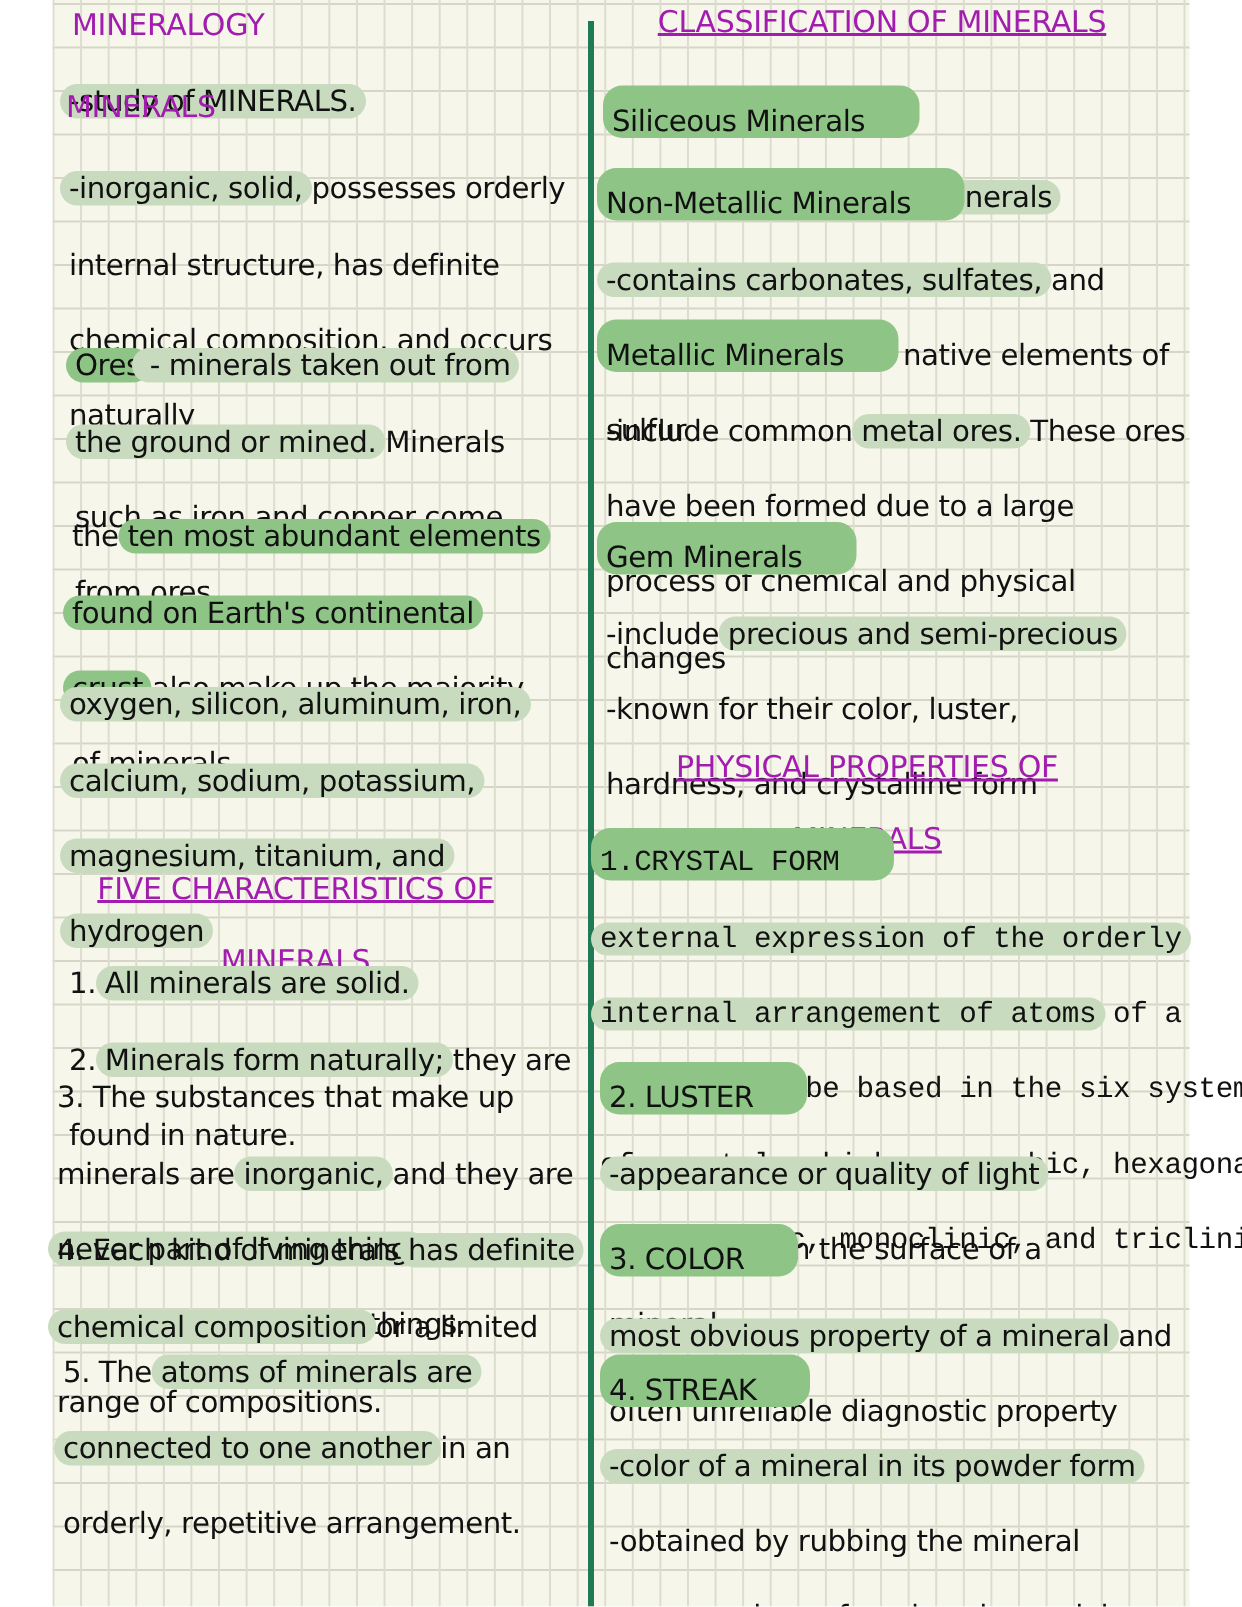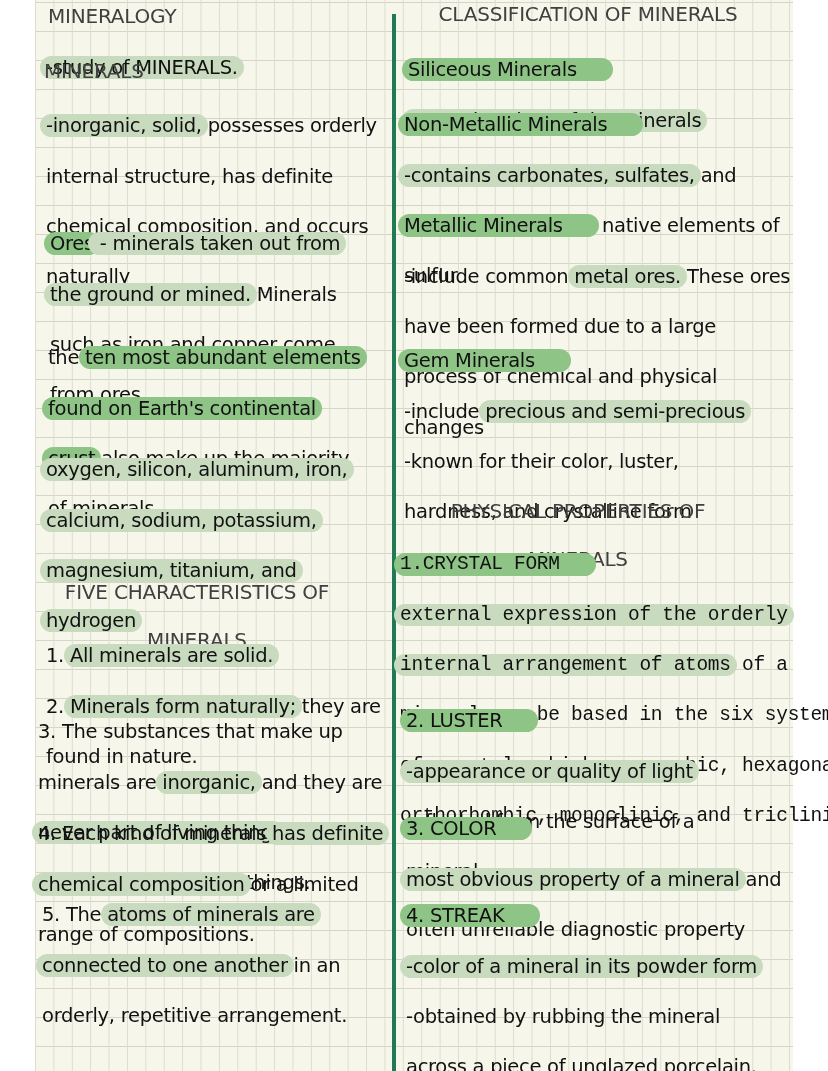--- a/index.html
+++ b/index.html
@@ -11,27 +11,27 @@
     background-image:
       linear-gradient(to right, #dcdccf 1px, transparent 1px),
       linear-gradient(to bottom, #d6d6c8 1px, transparent 1px);
     background-size: 18.4px 29px, 18.4px 29px;
     background-position: 0 0, 0 2px;
   }
   .divider { position: absolute; left: 392px; top: 14px; width: 4px; height: 1057px; background: #1f7a55; }
   .col { position: absolute; font-size: 19.5px; line-height: 25.2px; letter-spacing: -0.3px; }
   .left { left: 44px; width: 346px; }
   .right { left: 402px; width: 390px; }
-  .h { color: #404040; font-size: 20px; line-height: 24px; letter-spacing: -0.2px; }
-  .hc { text-align: center; }
+  .h { color: #a21caf; font-size: 20px; line-height: 24px; letter-spacing: -0.2px; }
+  .hc { text-align: center; text-decoration: underline; }
   .blk { position: absolute; white-space: pre-line; }
   .line { display: block; white-space: nowrap; }
   .hl  { background: #c9dbbe; border-radius: 12px; padding: 0 6px; margin: 16px -6px; }
   .hld { background: #8ec486; border-radius: 12px; padding: 0 6px; margin: 0 -6px; }
-  .pill { background: #8ec486; border-radius: 13px; padding: 0 36px 0 6px; margin-left: -6px; display: inline-block; line-height: 23px; text-align: center; }
+  .pill { background: #8ec486; border-radius: 13px; padding: 12px 36px 0 6px; margin-left: -6px; display: inline-block; line-height: 23px; text-align: center; }
 </style>
 </head>
 <body>
 
 <div class="paper"></div>
 <div class="divider"></div>
 
 <div class="col left">
   <div class="blk h" style="top:4px;left:4px;">MINERALOGY</div>
   <div class="blk" style="top:30px;left:2px;">

